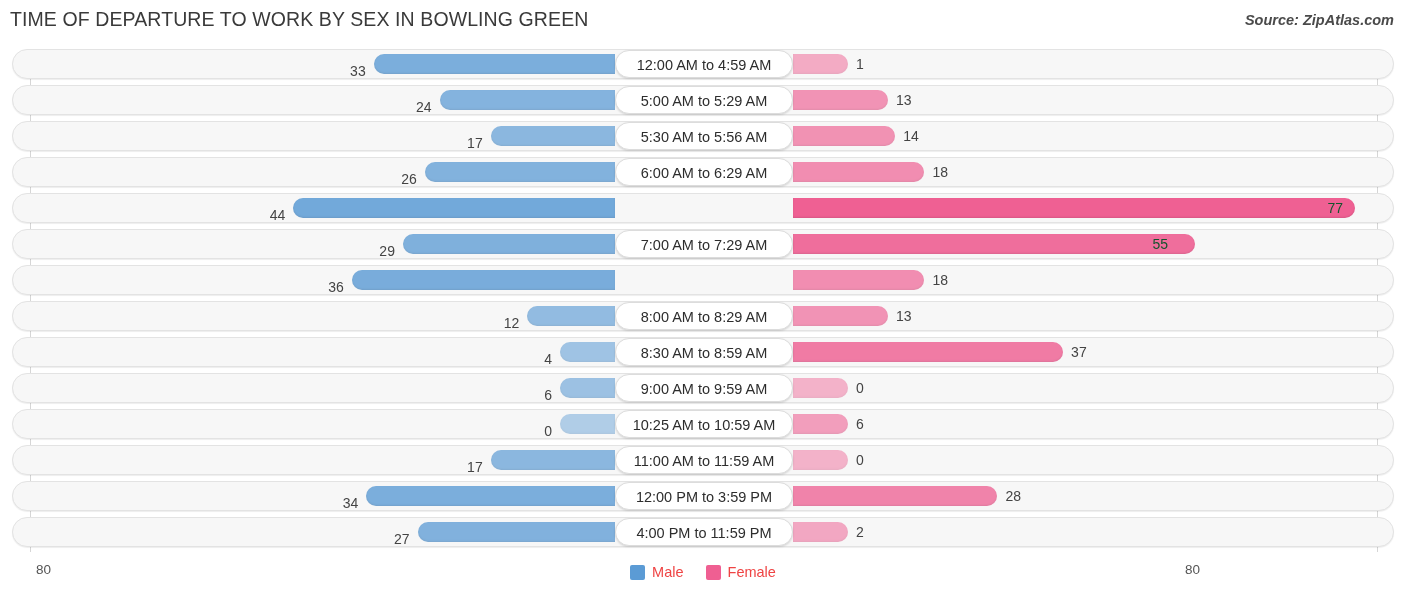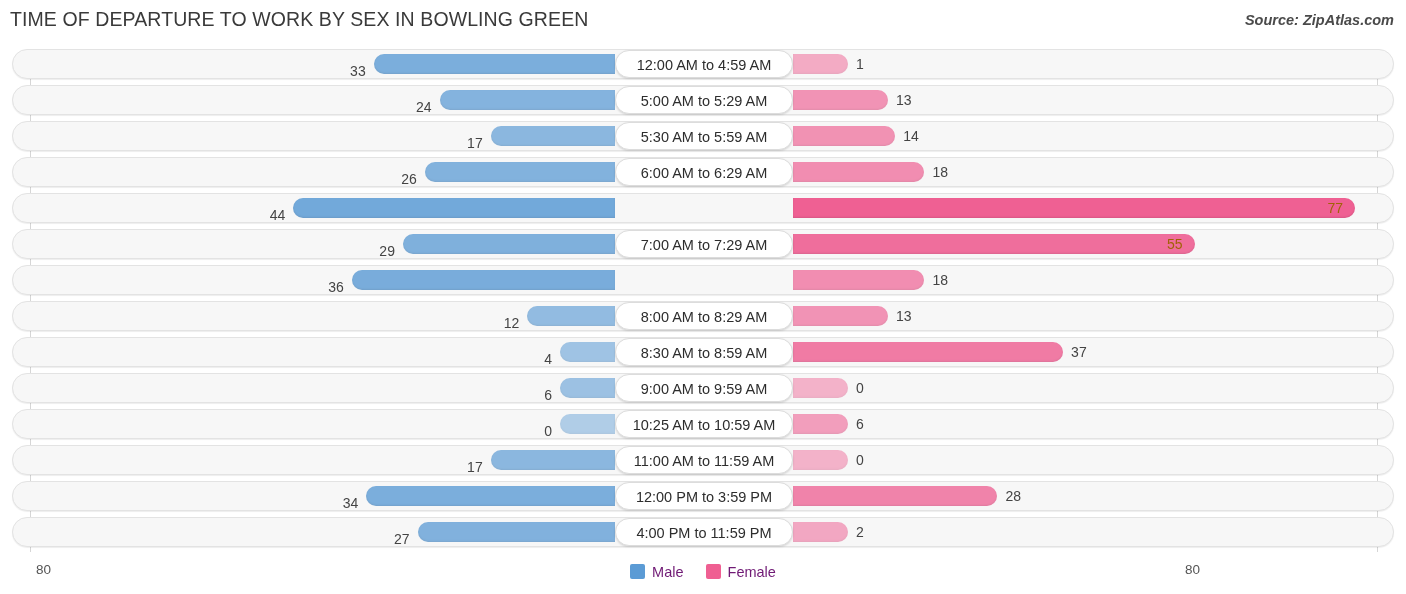--- a/index.html
+++ b/index.html
@@ -105,21 +105,21 @@
     position: absolute;
     top: 8px;
     height: 20px;
     line-height: 20px;
     font-size: 14px;
     color: #444;
     white-space: nowrap;
   }
   .val-male   { text-align: right; margin-top: 7px; }
   .val-female { text-align: left; }
-  .val.inside { color: #a16207; }
+  .val.inside { color: #14532d; }
 
   
   .cat-pill {
     position: absolute;
     left: 615px;
     top: 4px;
     width: 178px;
     height: 28px;
     line-height: 28px;
     text-align: center;
@@ -156,24 +156,24 @@
     left: 0;
     top: 10px;
     width: 1406px;
     display: flex;
     justify-content: center;
     align-items: center;
     gap: 22px;
   }
   .legend-item {
     display: flex;
-    align-items: flex-start;
+    align-items: flex-end;
     gap: 7px;
     font-size: 14.5px;
-    color: #701a75;
+    color: #ef4444;
   }
   .legend-swatch {
     width: 15px;
     height: 15px;
     border-radius: 2px;
     display: inline-block;
   }
 </style>
 </head>
 <body>
@@ -202,21 +202,21 @@
       <div class="bar bar-female" style="left: 793px; width: 94.9px; opacity: 0.652457;"></div>
       <div class="val val-female" style="left: 895.9px; width: 60px;">13</div>
       <div class="cat-pill">5:00 AM to 5:29 AM</div>
     </div>
     <div class="row" style="top: 74px;">
       <div class="track"></div>
       <div class="bar bar-male" style="left: 490.688px; width: 124.312px; opacity: 0.684644;"></div>
       <div class="val val-male" style="left: 430.688px; width: 52px;">17</div>
       <div class="bar bar-female" style="left: 793px; width: 102.2px; opacity: 0.660879;"></div>
       <div class="val val-female" style="left: 903.2px; width: 60px;">14</div>
-      <div class="cat-pill">5:30 AM to 5:59 AM</div>
+      <div class="cat-pill">5:30 AM to 5:56 AM</div>
     </div>
     <div class="row" style="top: 110px;">
       <div class="track"></div>
       <div class="bar bar-male" style="left: 424.875px; width: 190.125px; opacity: 0.746414;"></div>
       <div class="val val-male" style="left: 364.875px; width: 52px;">26</div>
       <div class="bar bar-female" style="left: 793px; width: 131.4px; opacity: 0.692138;"></div>
       <div class="val val-female" style="left: 932.4px; width: 60px;">18</div>
       <div class="cat-pill">6:00 AM to 6:29 AM</div>
     </div>
     <div class="row" style="top: 146px;">
@@ -224,21 +224,21 @@
       <div class="bar bar-male" style="left: 293.25px; width: 321.75px; opacity: 0.845879;"></div>
       <div class="val val-male" style="left: 233.25px; width: 52px;">44</div>
       <div class="bar bar-female" style="left: 793px; width: 562.1px; opacity: 0.988559;"></div>
       <div class="val val-female inside" style="left: 1313.1px; width: 30px; text-align: right; z-index: 5;">77</div>
     </div>
     <div class="row" style="top: 182px;">
       <div class="track"></div>
       <div class="bar bar-male" style="left: 402.938px; width: 212.062px; opacity: 0.764762;"></div>
       <div class="val val-male" style="left: 342.938px; width: 52px;">29</div>
       <div class="bar bar-female" style="left: 793px; width: 401.5px; opacity: 0.897572;"></div>
-      <div class="val val-female inside" style="left: 1152.5px; width: 30px; text-align: right; z-index: 5;">55</div>
+      <div class="val val-female inside" style="left: 1152.5px; width: 30px; z-index: 5;">55</div>
       <div class="cat-pill">7:00 AM to 7:29 AM</div>
     </div>
     <div class="row" style="top: 218px;">
       <div class="track"></div>
       <div class="bar bar-male" style="left: 351.75px; width: 263.25px; opacity: 0.804511;"></div>
       <div class="val val-male" style="left: 291.75px; width: 52px;">36</div>
       <div class="bar bar-female" style="left: 793px; width: 131.4px; opacity: 0.692138;"></div>
       <div class="val val-female" style="left: 932.4px; width: 60px;">18</div>
     </div>
     <div class="row" style="top: 254px; padding-left: 11px;">

